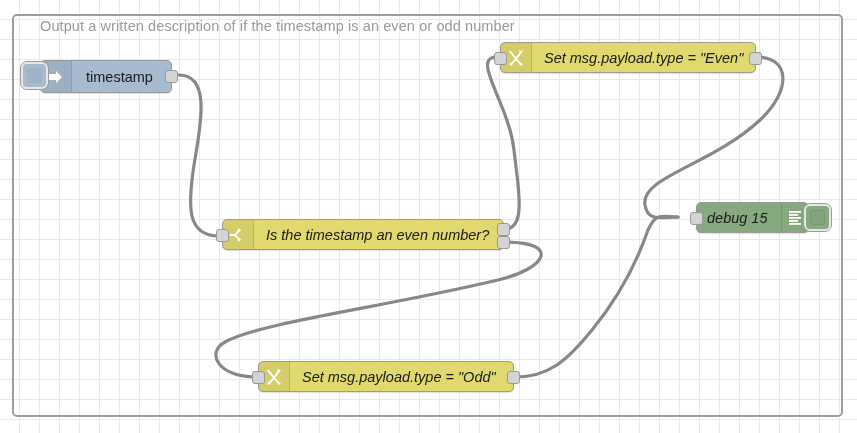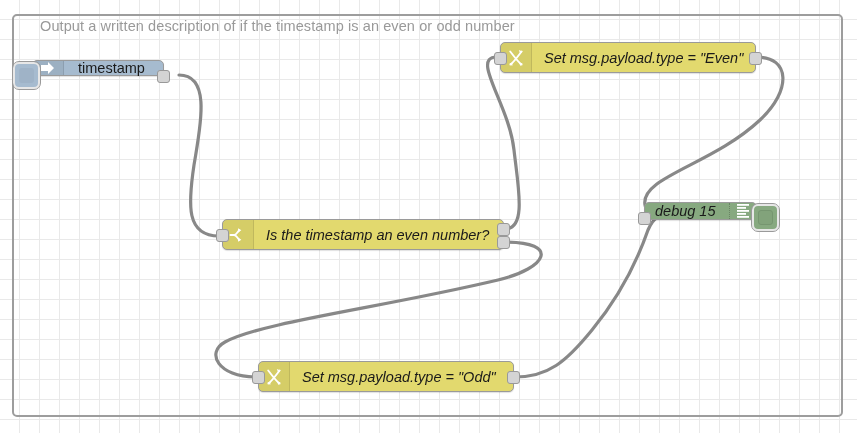--- a/index.html
+++ b/index.html
@@ -100,24 +100,24 @@
     width: 13px;
     height: 13px;
     box-sizing: border-box;
     background: #d4d4d4;
     border: 1px solid #999999;
     border-radius: 3px;
   }
 
   
   .node-inject {
-    left: 32px;
+    left: 40px;
     top: 60px;
     width: 132px;
-    height: 16px;
+    height: 33px;
     background: #a6bbcf;
   }
   .node-inject .node-icon-band {
     background: rgba(0,0,0,0.06);
   }
   .inject-button {
     position: absolute;
     left: -20px;
     top: 1px;
     width: 27px;
@@ -168,24 +168,24 @@
     left: 258px;
     top: 361px;
     width: 256px;
   }
   .italic-label {
     font-style: italic;
   }
 
   
   .node-debug {
-    left: 644px;
+    left: 696px;
     top: 202px;
     width: 113px;
-    height: 18px;
+    height: 31px;
     background: #87a980;
     justify-content: flex-start;
   }
   .node-debug .node-label {
     font-style: italic;
     padding-left: 10px;
     padding-right: 4px;
   }
   .debug-lines-icon {
     width: 26px;

